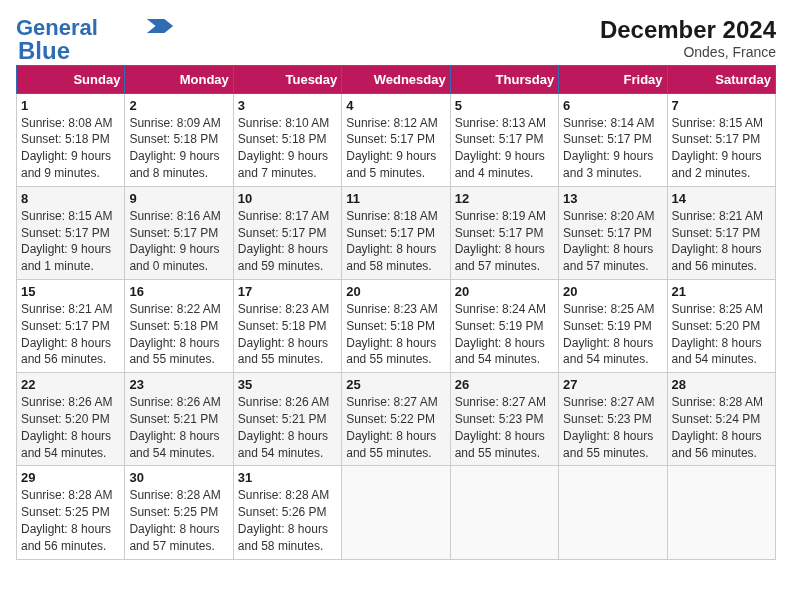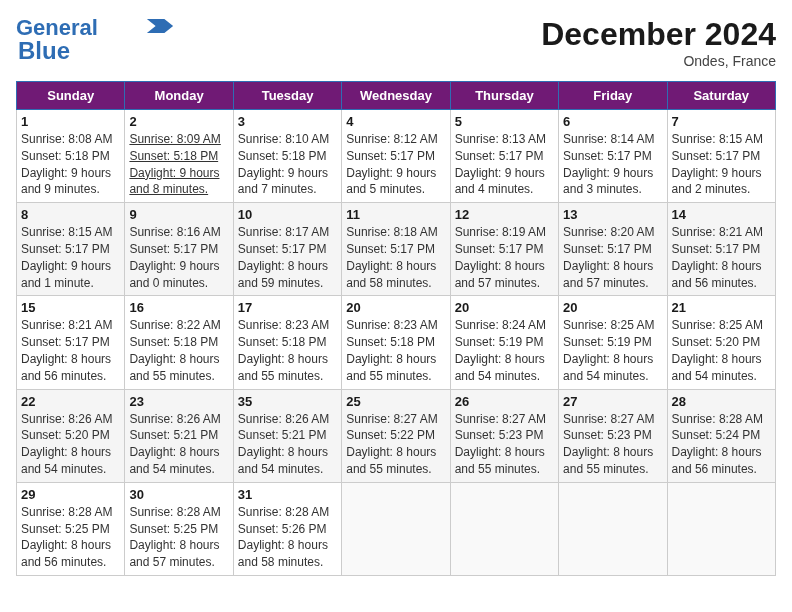--- a/index.html
+++ b/index.html
@@ -7,21 +7,20 @@
       font-family: Arial, sans-serif;
       background: #fff;
       width: 792px;
       min-height: 612px;
       padding: 16px;
     }
     .header {
       display: flex;
       justify-content: space-between;
       align-items: flex-start;
-      margin-bottom: 12px;
     }
     .logo {
       display: flex;
       flex-direction: column;
       align-items: flex-start;
     }
     .logo-text {
       font-size: 22px;
       font-weight: bold;
       color: #1a1a1a;
@@ -31,38 +30,38 @@
     .logo-arrow {
       width: 28px;
       height: 14px;
       margin-left: 48px;
       margin-top: -4px;
     }
     .title-block {
       text-align: right;
     }
     .month-title {
-      font-size: 32px;
+      font-size: 24px;
       font-weight: bold;
       color: #1a1a1a;
     }
     .location {
       font-size: 14px;
       color: #444;
     }
     table {
       width: 100%;
       border-collapse: collapse;
       font-size: 11px;
     }
     thead th {
-      background: #701a75;
+      background: #be185d;
       color: #fff;
       padding: 6px 4px;
-      text-align: center;
+      text-align: right;
       font-size: 13px;
       font-weight: bold;
       border: 1px solid #2e6db4;
     }
     tbody td {
       border: 1px solid #ccc;
       vertical-align: top;
       padding: 4px;
       width: calc(100% / 7);
       height: 88px;
@@ -128,21 +127,21 @@
   <tr>
         <td>
           <span class="day-num">1</span>
           <div class="day-info" style="white-space: pre-line;">Sunrise: 8:08 AM
 Sunset: 5:18 PM
 Daylight: 9 hours
 and 9 minutes.</div>
         </td>
         <td>
           <span class="day-num">2</span>
-          <div class="day-info" style="white-space: pre-line; text-decoration: underline;">Sunrise: 8:09 AM
+          <div class="day-info" style="white-space: pre-line;">Sunrise: 8:09 AM
 Sunset: 5:18 PM
 Daylight: 9 hours
 and 8 minutes.</div>
         </td>
         <td>
           <span class="day-num">3</span>
           <div class="day-info" style="white-space: pre-line;">Sunrise: 8:10 AM
 Sunset: 5:18 PM
 Daylight: 9 hours
 and 7 minutes.</div>

